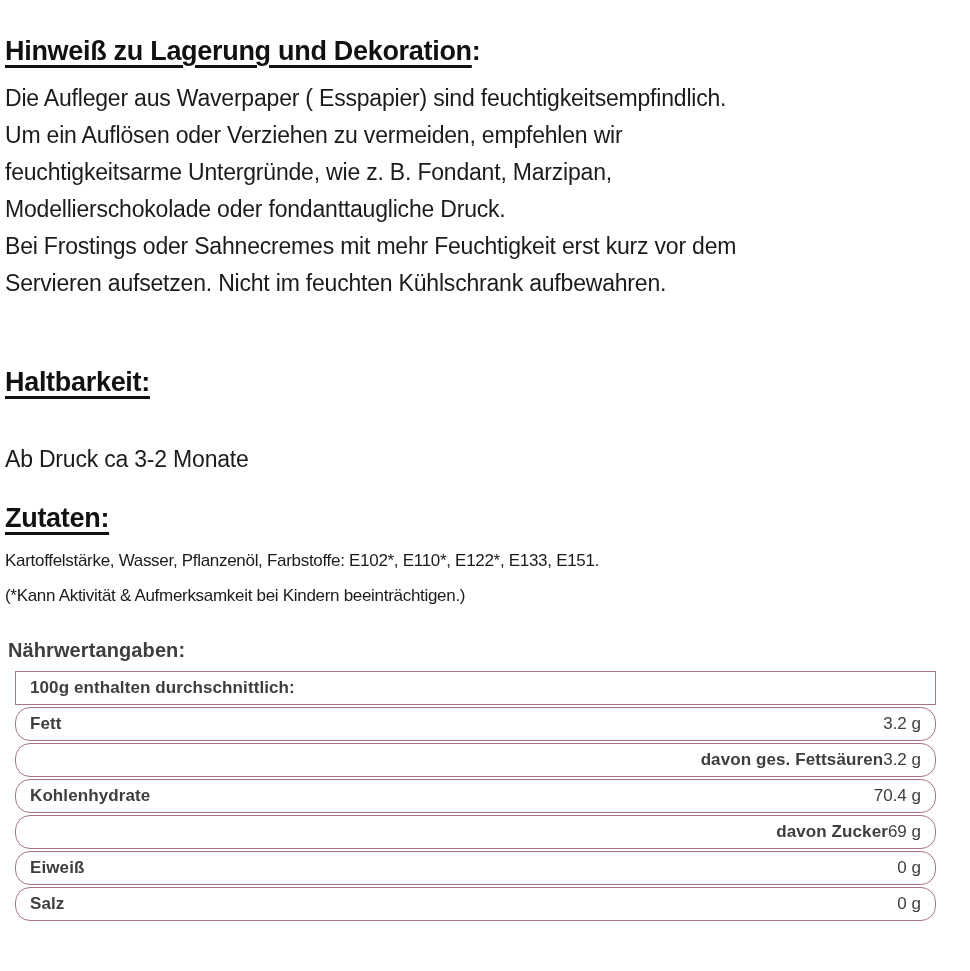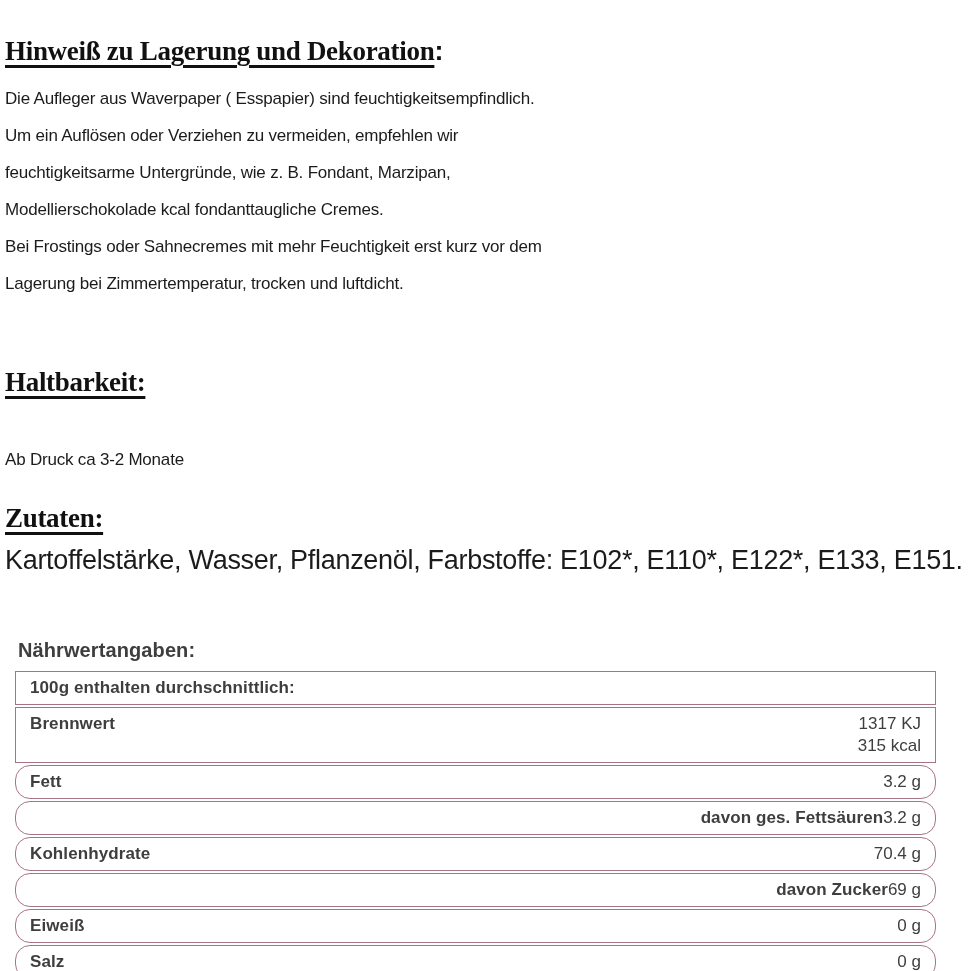--- a/index.html
+++ b/index.html
@@ -22,34 +22,33 @@
     font-size: 27px;
     font-weight: bold;
     letter-spacing: -0.3px;
     white-space: nowrap;
     color: #111111;
   }
   .doc-heading .u {
     text-decoration: underline;
     text-decoration-thickness: 3px;
     text-underline-offset: 5px;
-    font-family: Liberation Serif, serif;
   }
 
   
   .body-text {
-    font-size: 17px;
+    font-size: 23px;
     line-height: 37px;
     letter-spacing: -0.2px;
     color: #1b1b1b;
   }
   .body-text .line { white-space: nowrap; }
 
   .ingredients-text {
-    font-size: 27px;
+    font-size: 17px;
     line-height: 35px;
     letter-spacing: -0.3px;
   }
 
   
   .nutrition-title {
     font-size: 20px;
     font-weight: 600;
     color: #3e3e3e;
     letter-spacing: 0.1px;
@@ -88,55 +87,49 @@
 <body>
 
 <div class="abs doc-heading" style="left:5px; top:36px;">
   <span class="u">Hinweiß zu Lagerung und Dekoration</span><span>:</span>
 </div>
 
 <div class="abs body-text" style="left:5px; top:80px;">
   <div class="line">Die Aufleger aus Waverpaper ( Esspapier) sind feuchtigkeitsempfindlich.</div>
   <div class="line">Um ein Auflösen oder Verziehen zu vermeiden, empfehlen wir</div>
   <div class="line">feuchtigkeitsarme Untergründe, wie z. B. Fondant, Marzipan,</div>
-  <div class="line">Modellierschokolade kcal fondanttaugliche Cremes.</div>
+  <div class="line">Modellierschokolade oder fondanttaugliche Druck.</div>
   <div class="line">Bei Frostings oder Sahnecremes mit mehr Feuchtigkeit erst kurz vor dem</div>
-  <div class="line">Lagerung bei Zimmertemperatur, trocken und luftdicht.</div>
+  <div class="line">Servieren aufsetzen. Nicht im feuchten Kühlschrank aufbewahren.</div>
 </div>
 
 <div class="abs doc-heading" style="left:5px; top:367px;">
   <span class="u">Haltbarkeit:</span>
 </div>
 
 <div class="abs body-text" style="left:5px; top:441px;">
   <div class="line">Ab Druck ca 3-2 Monate</div>
 </div>
 
 <div class="abs doc-heading" style="left:5px; top:503px;">
   <span class="u">Zutaten:</span>
 </div>
 
 <div class="abs body-text ingredients-text" style="left:5px; top:543px;">
   <div class="line">Kartoffelstärke, Wasser, Pflanzenöl, Farbstoffe: E102*, E110*, E122*, E133, E151.</div>
+  <div class="line">(*Kann Aktivität &amp; Aufmerksamkeit bei Kindern beeinträchtigen.)</div>
 </div>
 
-<div class="abs nutrition-title" style="left:18px; top:639px;">Nährwertangaben:</div>
+<div class="abs nutrition-title" style="left:8px; top:639px;">Nährwertangaben:</div>
 
 <div class="abs ntable" style="left:15px; top:671px;">
   <div class="nrow subheader">
     <div class="nlabel">100g enthalten durchschnittlich:</div>
   </div>
   <div id="nrows-container">
-      <div class="nrow tall">
-    <div class="nlabel">Brennwert</div>
-    <div class="nvalues">
-          <div>1317 KJ</div>
-          <div>315 kcal</div>
-        </div>
-  </div>
       <div class="nrow normal">
     <div class="nlabel">Fett</div>
     <div class="nvalues">
           <div>3.2 g</div>
         </div>
   </div>
       <div class="nrow normal indent">
     <div class="nlabel">davon ges. Fettsäuren</div>
     <div class="nvalues">
           <div>3.2 g</div>

